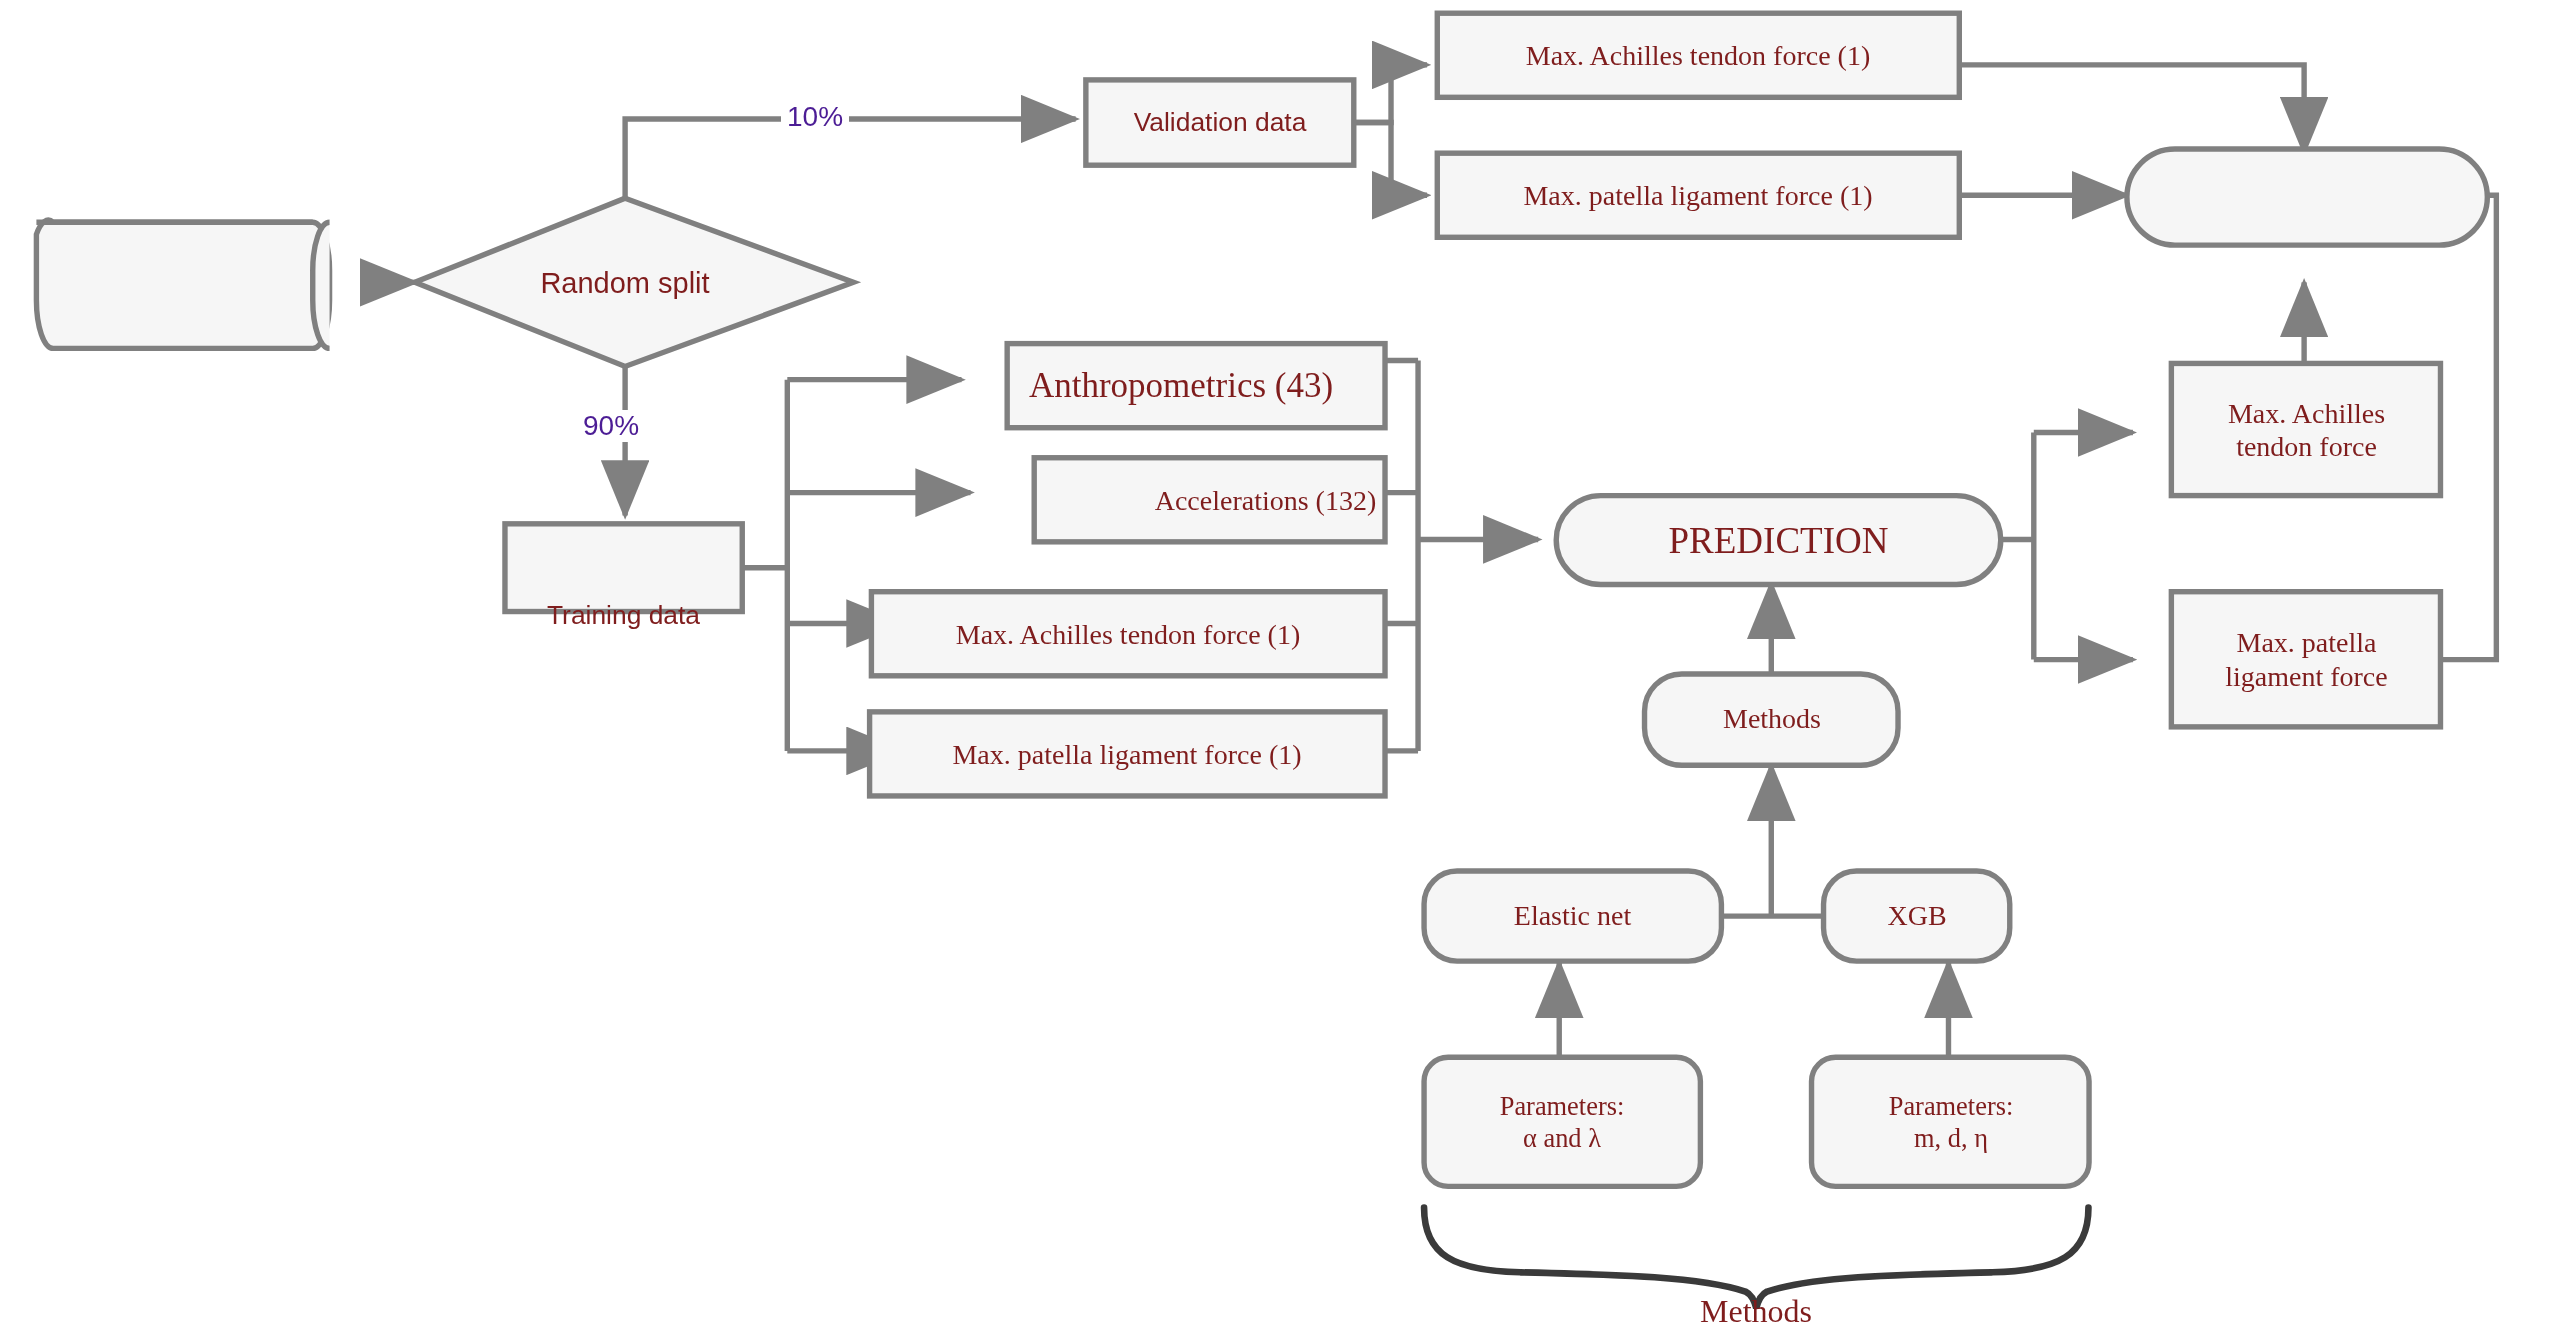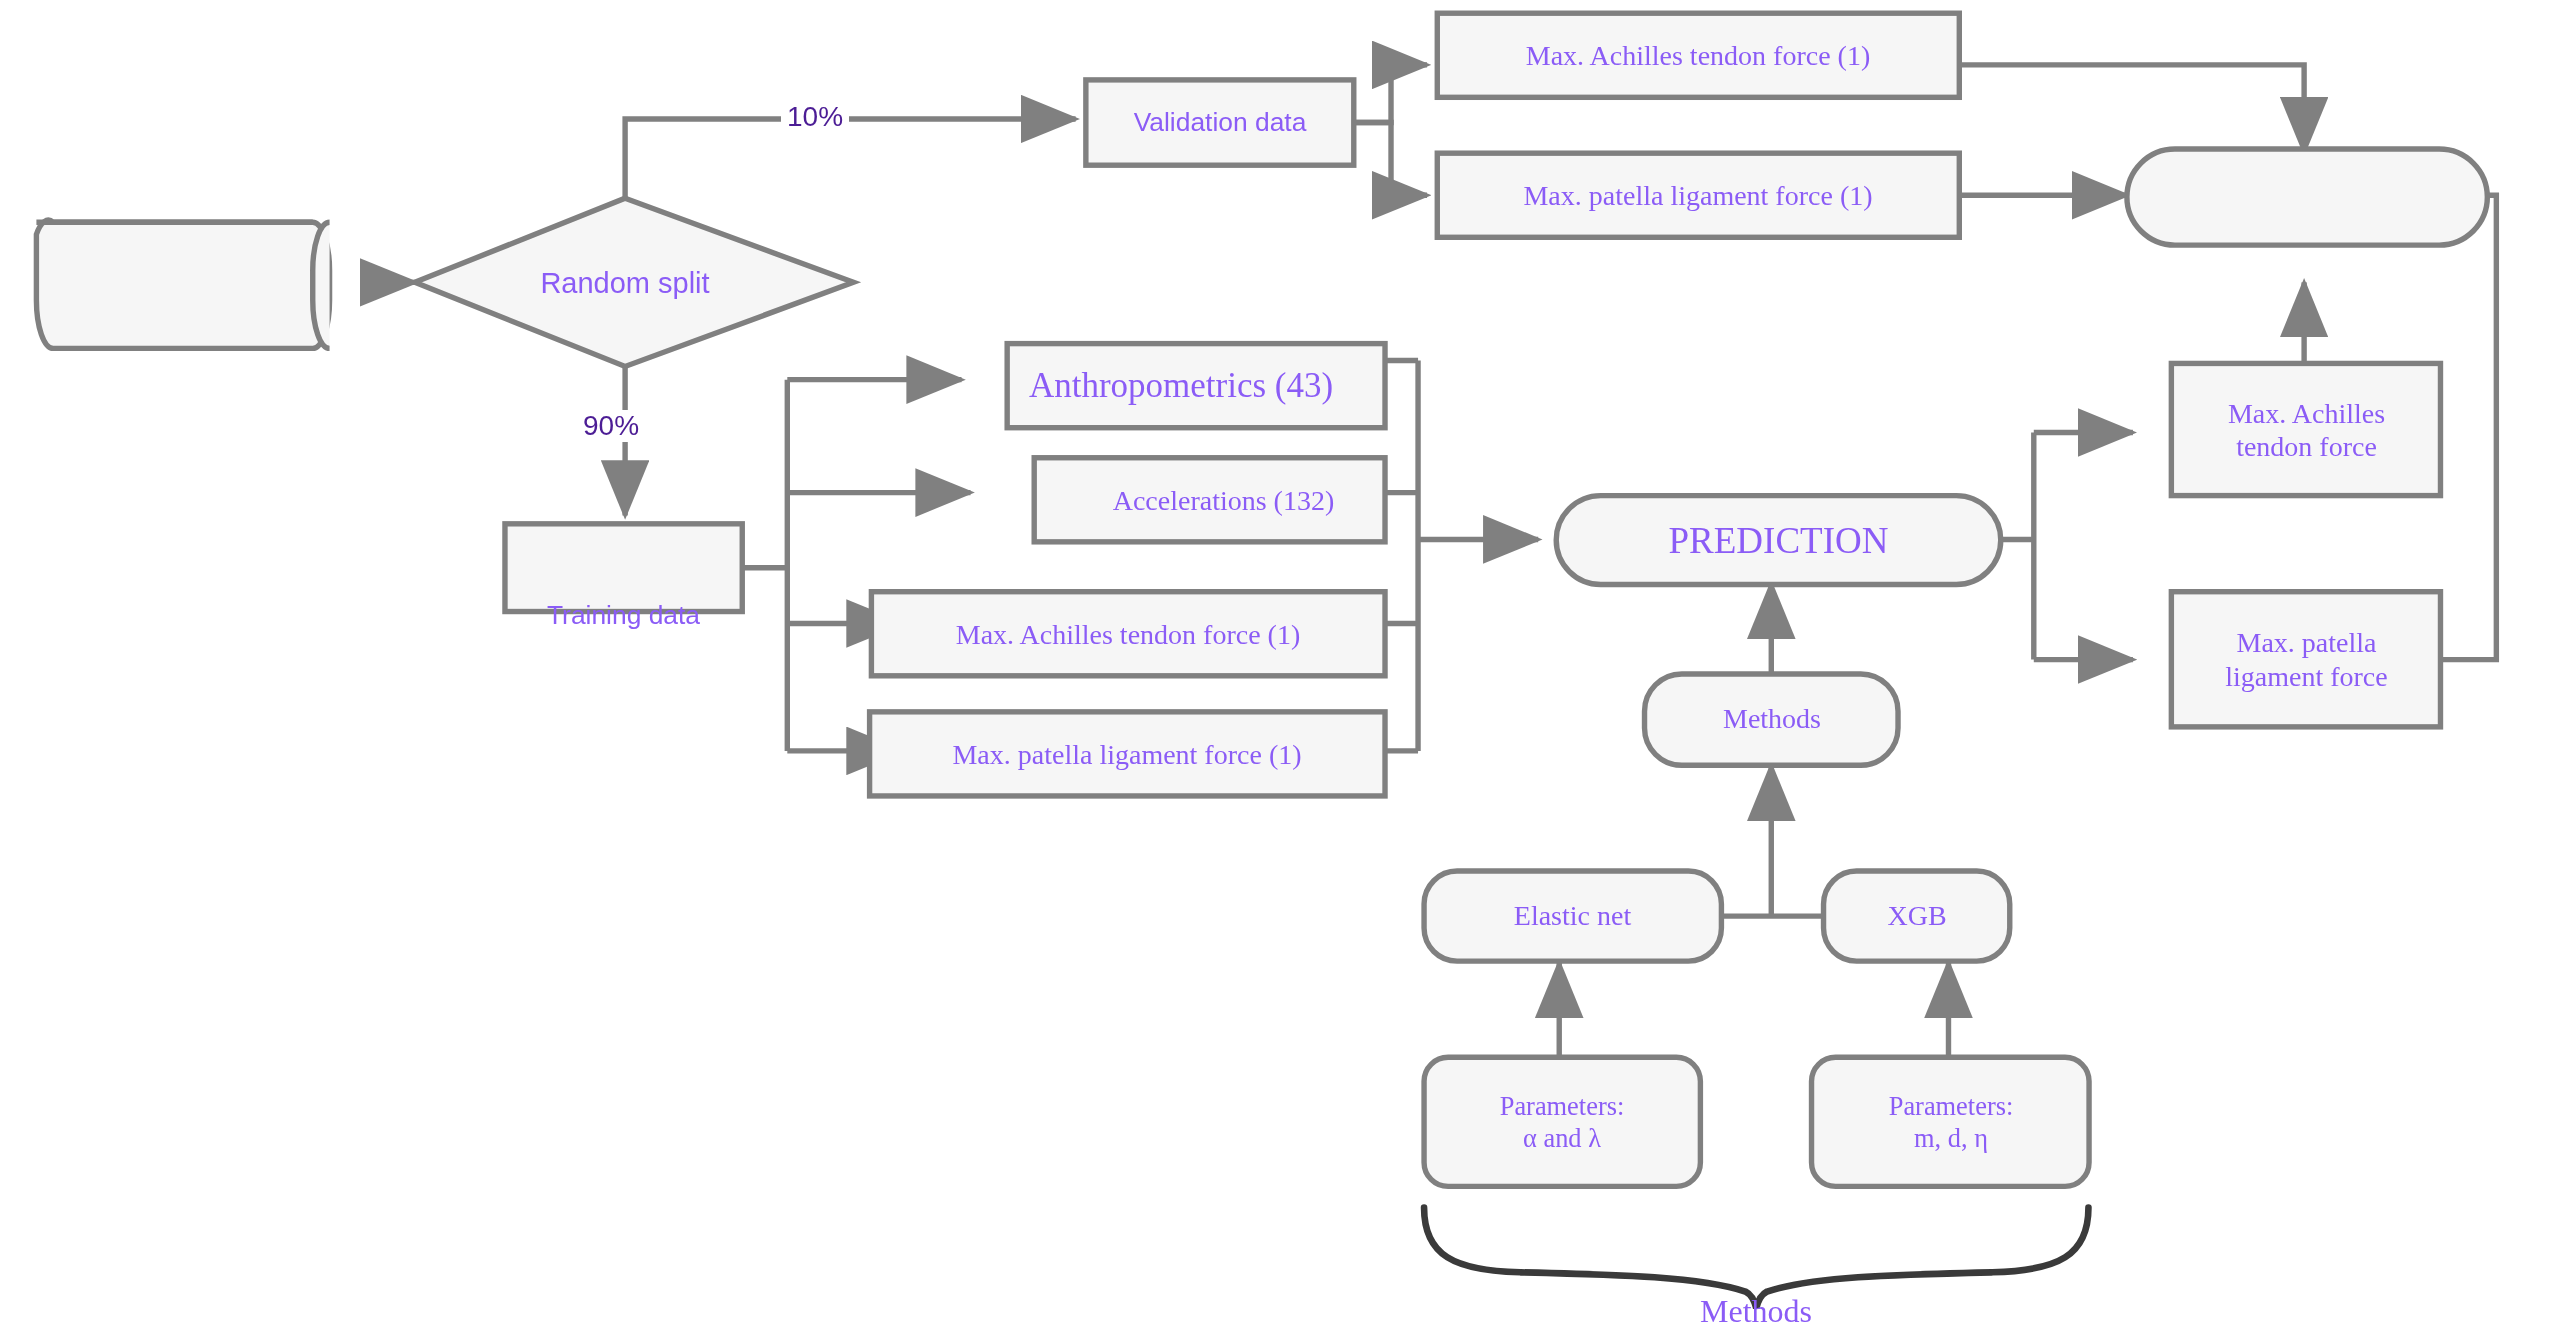--- a/index.html
+++ b/index.html
@@ -1,21 +1,21 @@
 <!DOCTYPE html>
 <html style="font-size:9.6px"><head>
 <meta charset="utf-8">
 <style>
   html,body{margin:0;padding:0;background:#ffffff;}
   body{font-family:"Liberation Serif", serif;}
   #stage{position:relative;width:2576px;height:1339px;background:#ffffff;overflow:hidden;}
   svg.flow{position:absolute;left:0;top:0;width:2576px;height:1339px;}
   .nodeLabel{
     position:absolute;display:flex;align-items:center;justify-content:center;
-    text-align:center;color:#8b5cf6;line-height:1.18;pointer-events:none;
+    text-align:center;color:#7f1d1d;line-height:1.18;pointer-events:none;
     font-family:"Liberation Serif", serif;
   }
   .sans{font-family:"Liberation Sans", sans-serif;}
   .edgeLabel{
     position:absolute;color:#4c1d95;font-family:"Liberation Sans", sans-serif;
     background:#ffffff;padding:0 6px;white-space:nowrap;
   }
   .italic{text-align:center;}
 </style>
 </head>
@@ -130,21 +130,21 @@
 
   <div class="nodeLabel" style="left:1437px;top:35px;width:522px;height:41px;font-size:28px;">Max. Achilles tendon force (1)</div>
 
   <div class="nodeLabel" style="left:1437px;top:175px;width:522px;height:41px;font-size:28px;">Max. patella ligament force (1)</div>
 
 
   <div class="nodeLabel sans" style="left:505px;top:547px;width:237px;height:42px;font-size:26.4px;margin-top:48px;">Training data</div>
 
   <div class="nodeLabel" style="left:992px;top:365px;width:378px;height:41px;font-size:35px;">Anthropometrics (43)</div>
 
-  <div class="nodeLabel" style="left:1048px;top:480px;width:351px;height:41px;font-size:28px;">Accelerations (132)</div>
+  <div class="nodeLabel" style="left:1090px;top:480px;width:351px;height:41px;font-size:28px;">Accelerations (132)</div>
 
   <div class="nodeLabel" style="left:871px;top:614px;width:514px;height:41px;font-size:28px;">Max. Achilles tendon force (1)</div>
 
   <div class="nodeLabel" style="left:869px;top:734px;width:516px;height:41px;font-size:28px;">Max. patella ligament force (1)</div>
 
   <div class="nodeLabel" style="left:1556px;top:517px;width:445px;height:47px;font-size:37px;">PREDICTION</div>
 
   <div class="nodeLabel" style="left:1645px;top:698px;width:254px;height:42px;font-size:28px;">Methods</div>
 
   <div class="nodeLabel" style="left:1424px;top:895px;width:297px;height:42px;font-size:28px;">Elastic net</div>

